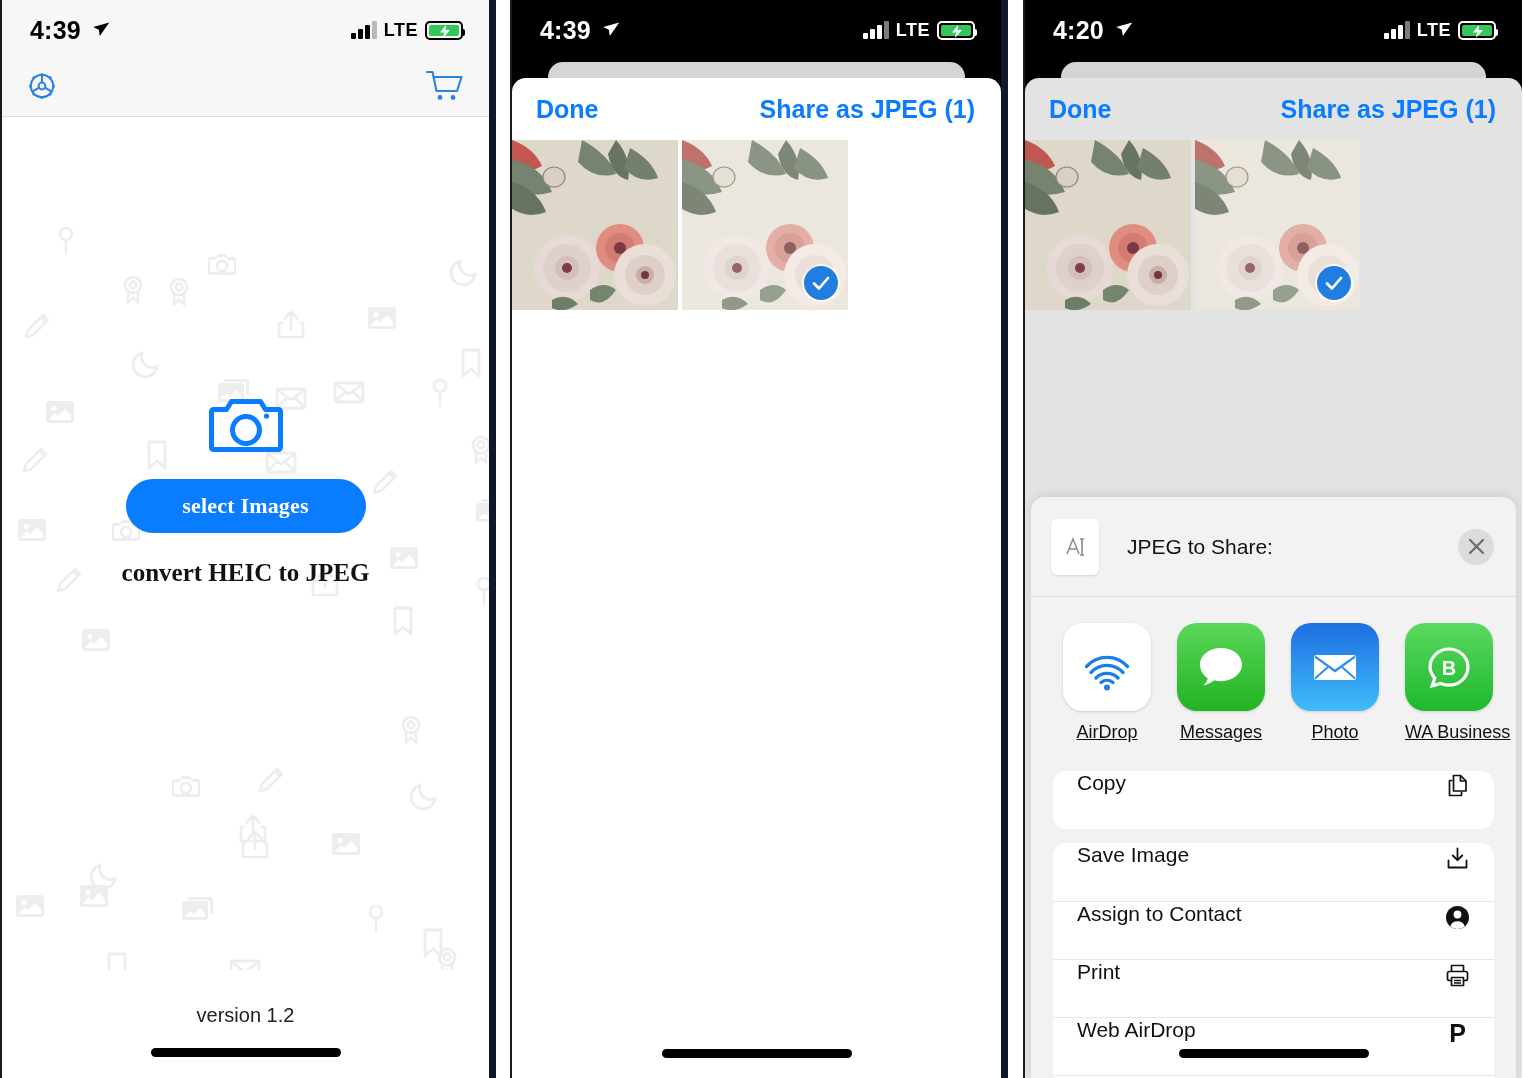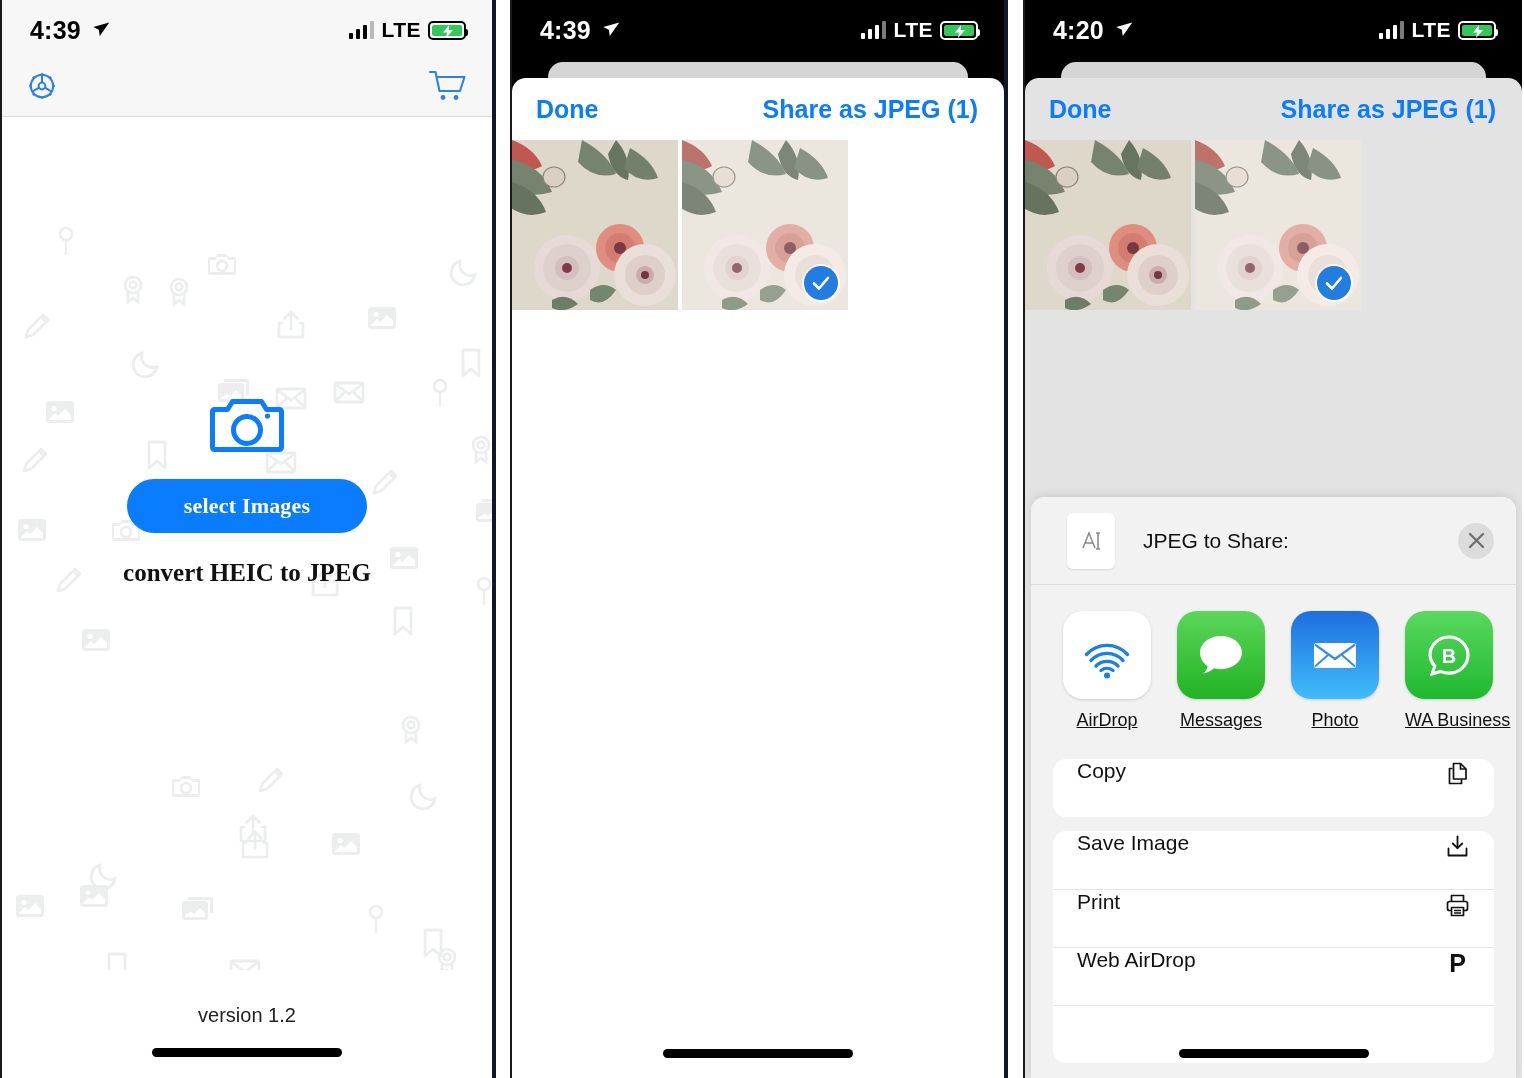--- a/index.html
+++ b/index.html
@@ -2,34 +2,34 @@
 <html><head>
 <meta charset="utf-8">
 <style>
   * { box-sizing: border-box; margin:0; padding:0; }
   html,body{ width:1524px; height:1078px; background:#ffffff; overflow:hidden;
     font-family:"Liberation Sans", sans-serif; }
   .stage{ position:relative; width:1524px; height:1078px; display:flex; background:#ffffff; }
 
   
   .phone{ position:relative; height:1078px; overflow:hidden; background:#ffffff;
-          border-left:2px solid #1a1a1a; border-right:4px solid #0f172a; }
+          border-left:2px solid #1a1a1a; border-right:7px solid #0f172a; }
   .p1{ width:496px; }
   .p2{ width:498px; margin-left:14px; }
   .p3{ width:499px; margin-left:15px; border-right:none; }
 
   
   .statusbar{ height:60px; display:flex; align-items:center; justify-content:space-between;
               padding:0 26px 0 28px; font-size:25px; font-weight:bold; letter-spacing:.2px; }
   .sb-light{ background:#f7f7f7; color:#000; }
   .sb-dark{ background:#000000; color:#ffffff; }
   .sb-left{ display:flex; align-items:center; gap:9px; }
   .sb-right{ display:flex; align-items:center; gap:7px; }
   .loc-arrow{ display:inline-block; }
-  .lte{ font-size:21px; font-weight:bold; letter-spacing:.5px; }
+  .lte{ font-size:18px; font-weight:bold; letter-spacing:.5px; }
   .bars{ display:flex; align-items:flex-end; gap:2.5px; height:18px; }
   .bars i{ width:4.5px; border-radius:1px; display:block; }
   .batt{ position:relative; width:38px; height:19px; border-radius:5px; }
   .batt .cap{ position:absolute; right:-4px; top:6px; width:3px; height:7px; border-radius:0 2px 2px 0; }
 
   
   .navbar1{ height:57px; background:#f7f7f7; display:flex; align-items:center;
             justify-content:space-between; padding:0 24px 0 24px;
             border-bottom:1px solid #dcdcdc; }
 
@@ -69,21 +69,21 @@
   .thumb{ position:relative; width:166px; height:170px; overflow:hidden; }
   .thumb.dim{ filter:brightness(1.04) saturate(.78); }
   .check{ position:absolute; right:10px; bottom:10px; width:34px; height:34px;
           border-radius:50%; background:#0a7cff; display:flex; align-items:center;
           justify-content:center; box-shadow:0 0 0 2px rgba(255,255,255,.55); }
 
   
   .sharesheet{ position:absolute; left:6px; right:6px; bottom:0; top:497px;
                background:#f2f2f2; border-radius:14px 14px 0 0;
                box-shadow:0 -2px 10px rgba(0,0,0,.10); overflow:hidden; }
-  .ss-head{ height:88px; display:flex; align-items:center; padding:0 36px;
+  .ss-head{ height:100px; display:flex; align-items:center; padding:0 20px;
             background:#f2f2f2; border-bottom:1px solid #dcdcdc; position:relative; }
   .ss-doc{ width:48px; height:56px; background:#fff; border-radius:6px;
            display:flex; align-items:center; justify-content:center;
            box-shadow:0 1px 2px rgba(0,0,0,.12); }
   .ss-title{ margin-left:28px; font-size:21px; color:#111; }
   .ss-close{ position:absolute; right:22px; top:50%; transform:translateY(-50%);
              width:36px; height:36px; border-radius:50%; background:#dcdcdc;
              display:flex; align-items:center; justify-content:center; cursor:pointer; }
 
   .appsrow{ display:flex; gap:26px; padding:26px 0 14px 32px; background:#f2f2f2; }
@@ -555,20 +555,30 @@
           <span>Save Image</span>
           <span class="acticon">
             <svg width="27" height="27" viewBox="0 0 27 27" fill="none" stroke="#111" stroke-width="1.8" stroke-linecap="round" stroke-linejoin="round">
               <path d="M13.5 3.5v11.5"></path>
                 <path d="M8.8 10.5l4.7 4.7 4.7-4.7"></path>
               <path d="M4.5 15.5v7h18v-7"></path>
             </svg>
           </span>
         </div>
         <div class="actrow">
+          <span>Assign to Contact</span>
+          <span class="acticon">
+            <svg width="27" height="27" viewBox="0 0 27 27">
+              <circle cx="13.5" cy="13.5" r="11.5" fill="#111"></circle>
+              <circle cx="13.5" cy="10.5" r="3.9" fill="#fff"></circle>
+              <path d="M6.2 22.4a7.8 7.8 0 0114.6 0 11.4 11.4 0 01-14.6 0z" fill="#fff"></path>
+            </svg>
+          </span>
+        </div>
+        <div class="actrow">
           <span>Print</span>
           <span class="acticon">
             <svg width="27" height="27" viewBox="0 0 27 27" fill="none" stroke="#111" stroke-width="1.7" stroke-linejoin="round">
               <path d="M7.5 9.5v-6h12v6"></path>
               <rect x="3.5" y="9.5" width="20" height="9" rx="2"></rect>
               <rect x="7.5" y="15.5" width="12" height="8" fill="#fff"></rect>
               <path d="M10 18.5h7M10 21h7" stroke-width="1.4"></path>
             </svg>
           </span>
         </div>

